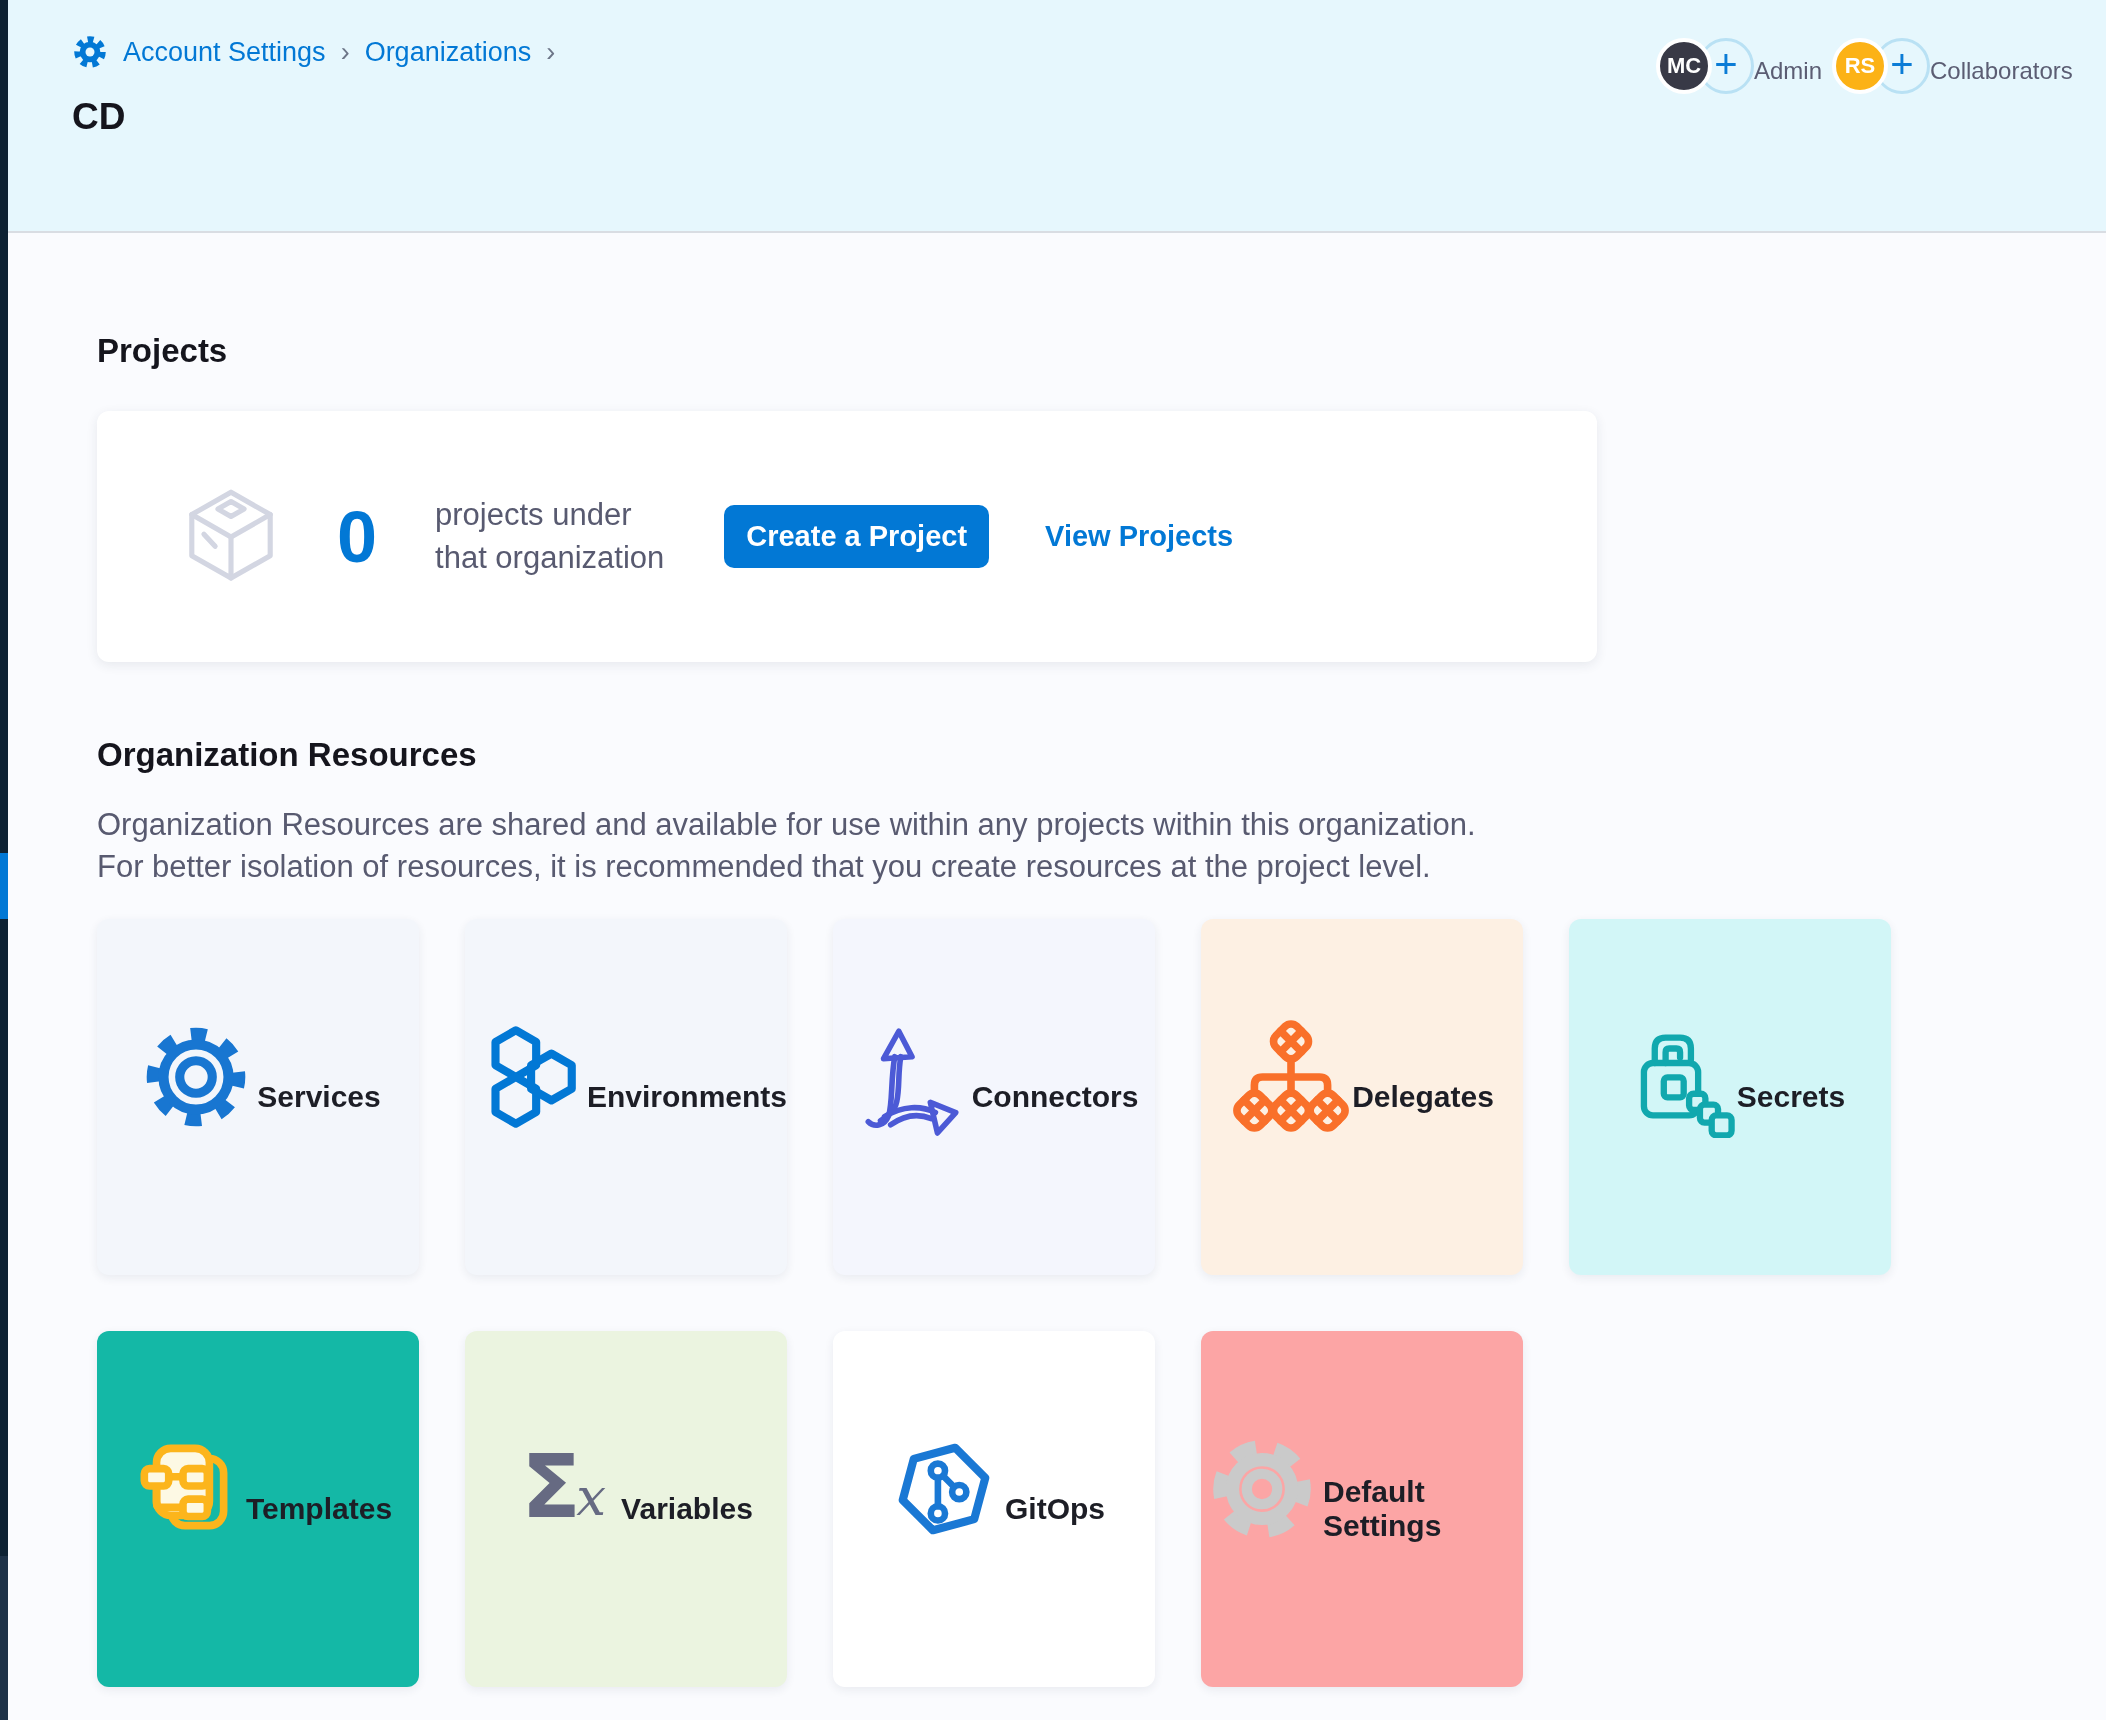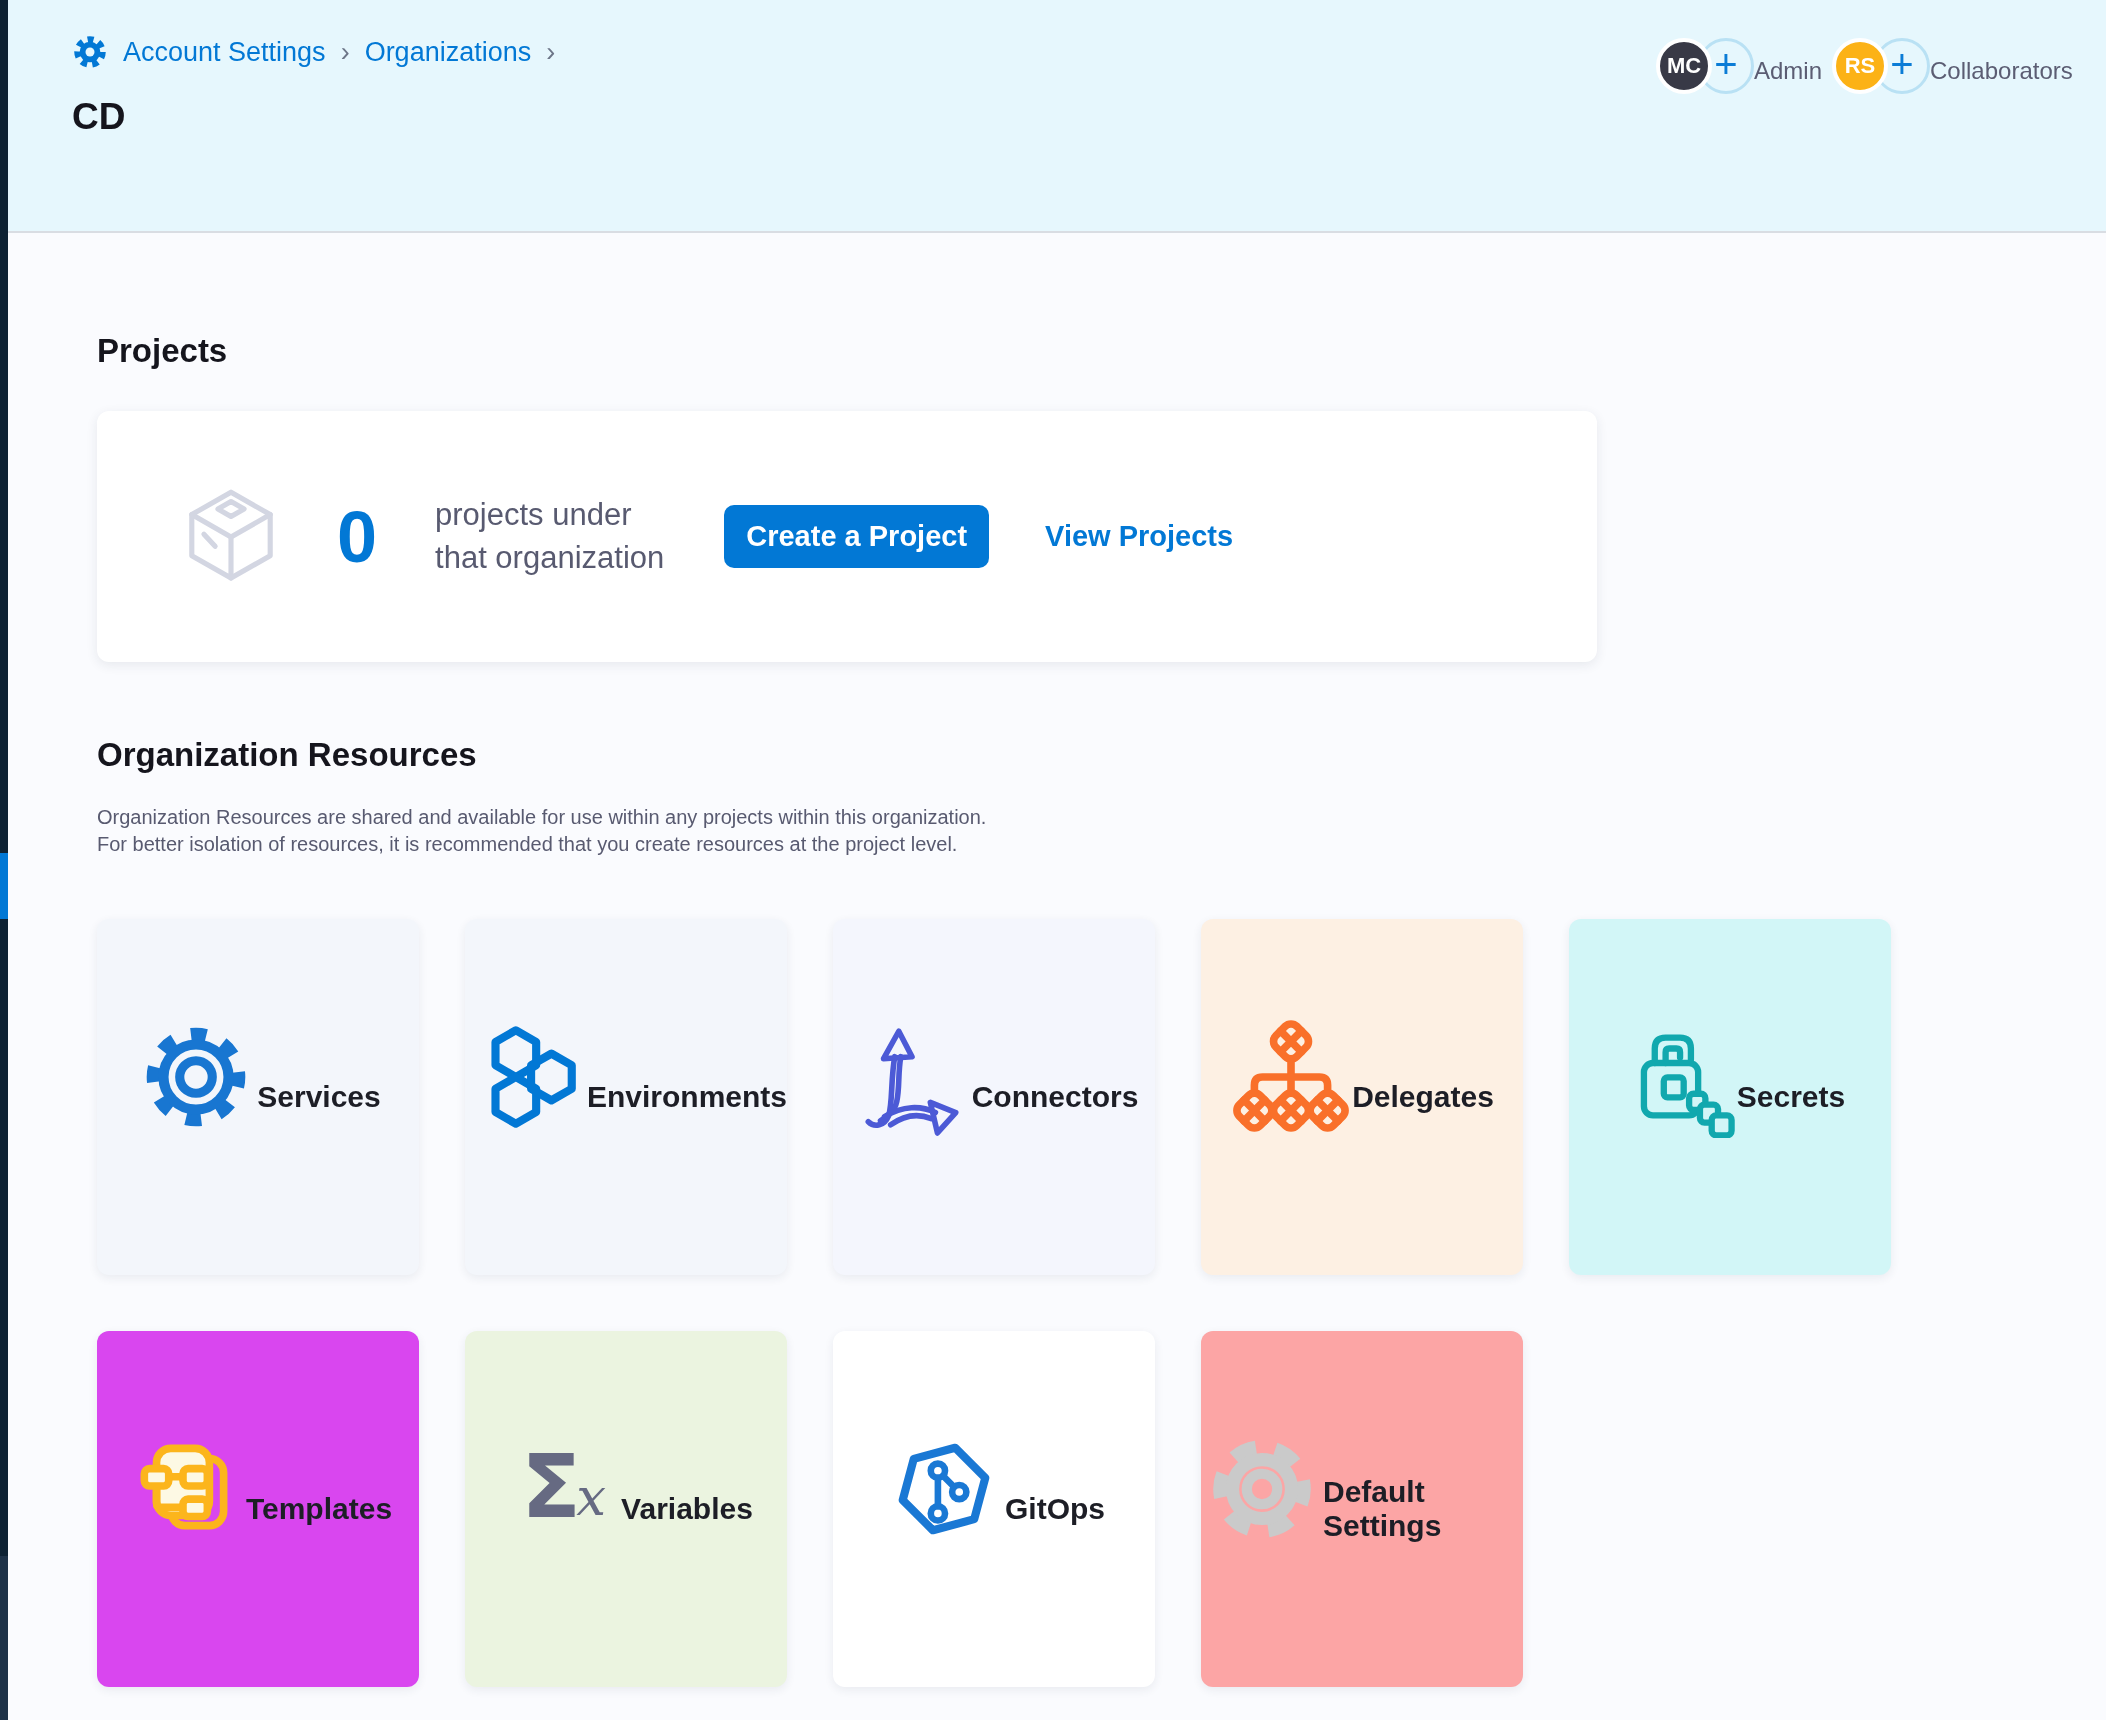--- a/index.html
+++ b/index.html
@@ -39,21 +39,21 @@
   .resources-heading{top:736px;}
   .projects-card{position:absolute;left:97px;top:411px;width:1500px;height:251px;background:#ffffff;
     border-radius:12px;box-shadow:0 3px 12px rgba(35,40,70,.09);
     display:flex;align-items:center;padding-left:78px;box-sizing:border-box;}
   .cube{width:112px;height:112px;color:#d3d6e2;flex:none;}
   .proj-count{font-size:72px;font-weight:bold;color:#0278d5;margin-left:50px;flex:none;}
   .proj-caption{margin-left:58px;font-size:31px;color:#585a70;line-height:1.38;flex:none;}
   .create-btn{margin-left:60px;background:#0278d5;color:#fff;font-size:29px;font-weight:bold;
     font-family:inherit;border:none;border-radius:10px;padding:0 22px;height:63px;cursor:pointer;flex:none;}
   .view-link{margin-left:56px;color:#0278d5;font-size:29px;font-weight:bold;text-decoration:none;cursor:pointer;flex:none;}
-  .resources-desc{position:absolute;left:97px;top:804px;font-size:20px;color:#585a70;line-height:1.36;margin:0;}
+  .resources-desc{position:absolute;left:97px;top:804px;font-size:31px;color:#585a70;line-height:1.36;margin:0;}
   .cards-grid{position:absolute;left:97px;top:919px;width:1794px;
     display:grid;grid-template-columns:repeat(5,322px);column-gap:46px;row-gap:56px;}
   .res-card{height:356px;border-radius:12px;box-shadow:0 3px 10px rgba(40,45,80,.08);
     display:flex;flex-direction:row;align-items:center;justify-content:center;cursor:pointer;}
   .card-icon{width:122px;height:122px;margin-bottom:40px;flex:none;}
   .card-label{font-size:30px;font-weight:600;color:#1d1e26;}
 </style>
 </head>
 <body>
 
@@ -266,21 +266,21 @@
   </div>
 
   <div class="res-card" style="background: rgb(210, 246, 247); --cbg: #d2f6f7;">
     <svg class="card-icon" style="color: rgb(17, 168, 174);">
         <use href="#i-secrets" xlink:href="#i-secrets"></use>
       </svg>
     <div class="card-label">Secrets</div>
   </div>
 
 
-  <div class="res-card" style="background: #d946ef; --cbg: #fdf9e4;">
+  <div class="res-card" style="background: #14b8a6; --cbg: #fdf9e4;">
     <svg class="card-icon" style="color: rgb(252, 181, 28);">
         <use href="#i-templates" xlink:href="#i-templates"></use>
       </svg>
     <div class="card-label">Templates</div>
   </div>
 
   <div class="res-card" style="background: rgb(235, 244, 224); --cbg: #ebf4e0;">
     <svg class="card-icon" style="color: rgb(102, 106, 130);">
         <use href="#i-variables" xlink:href="#i-variables"></use>
       </svg>

